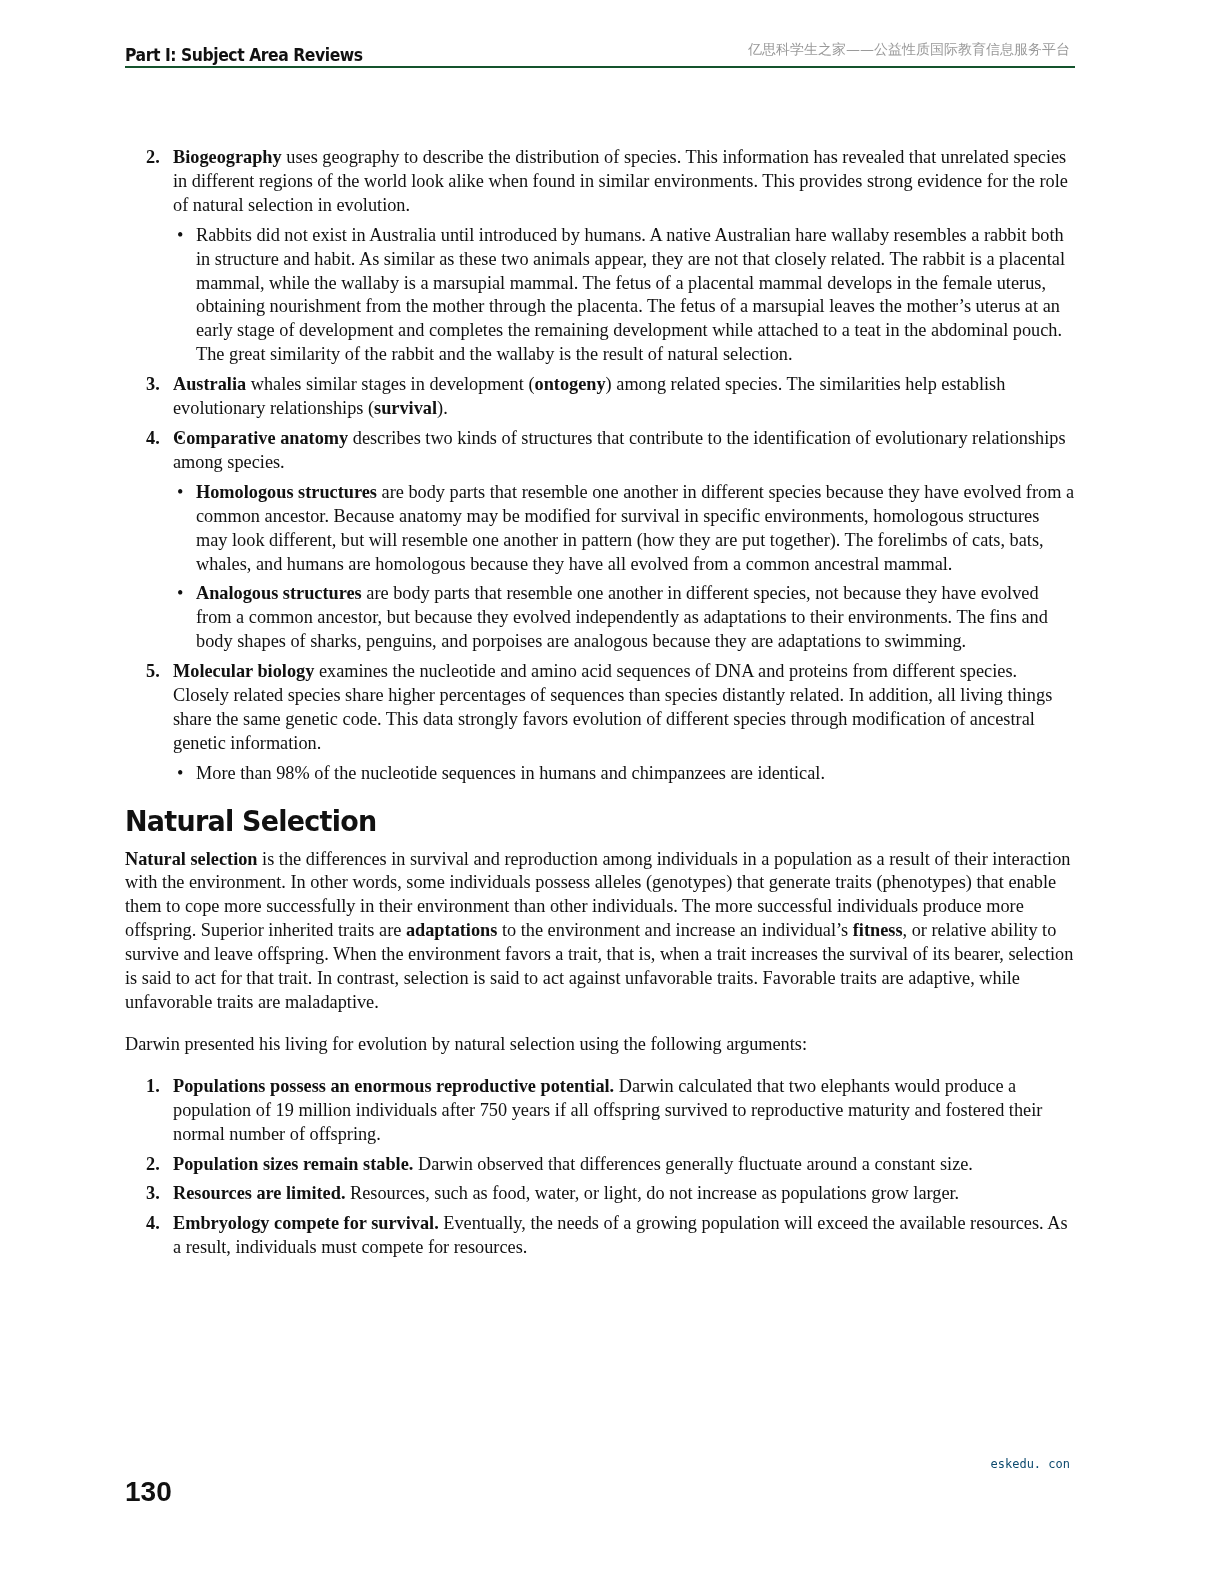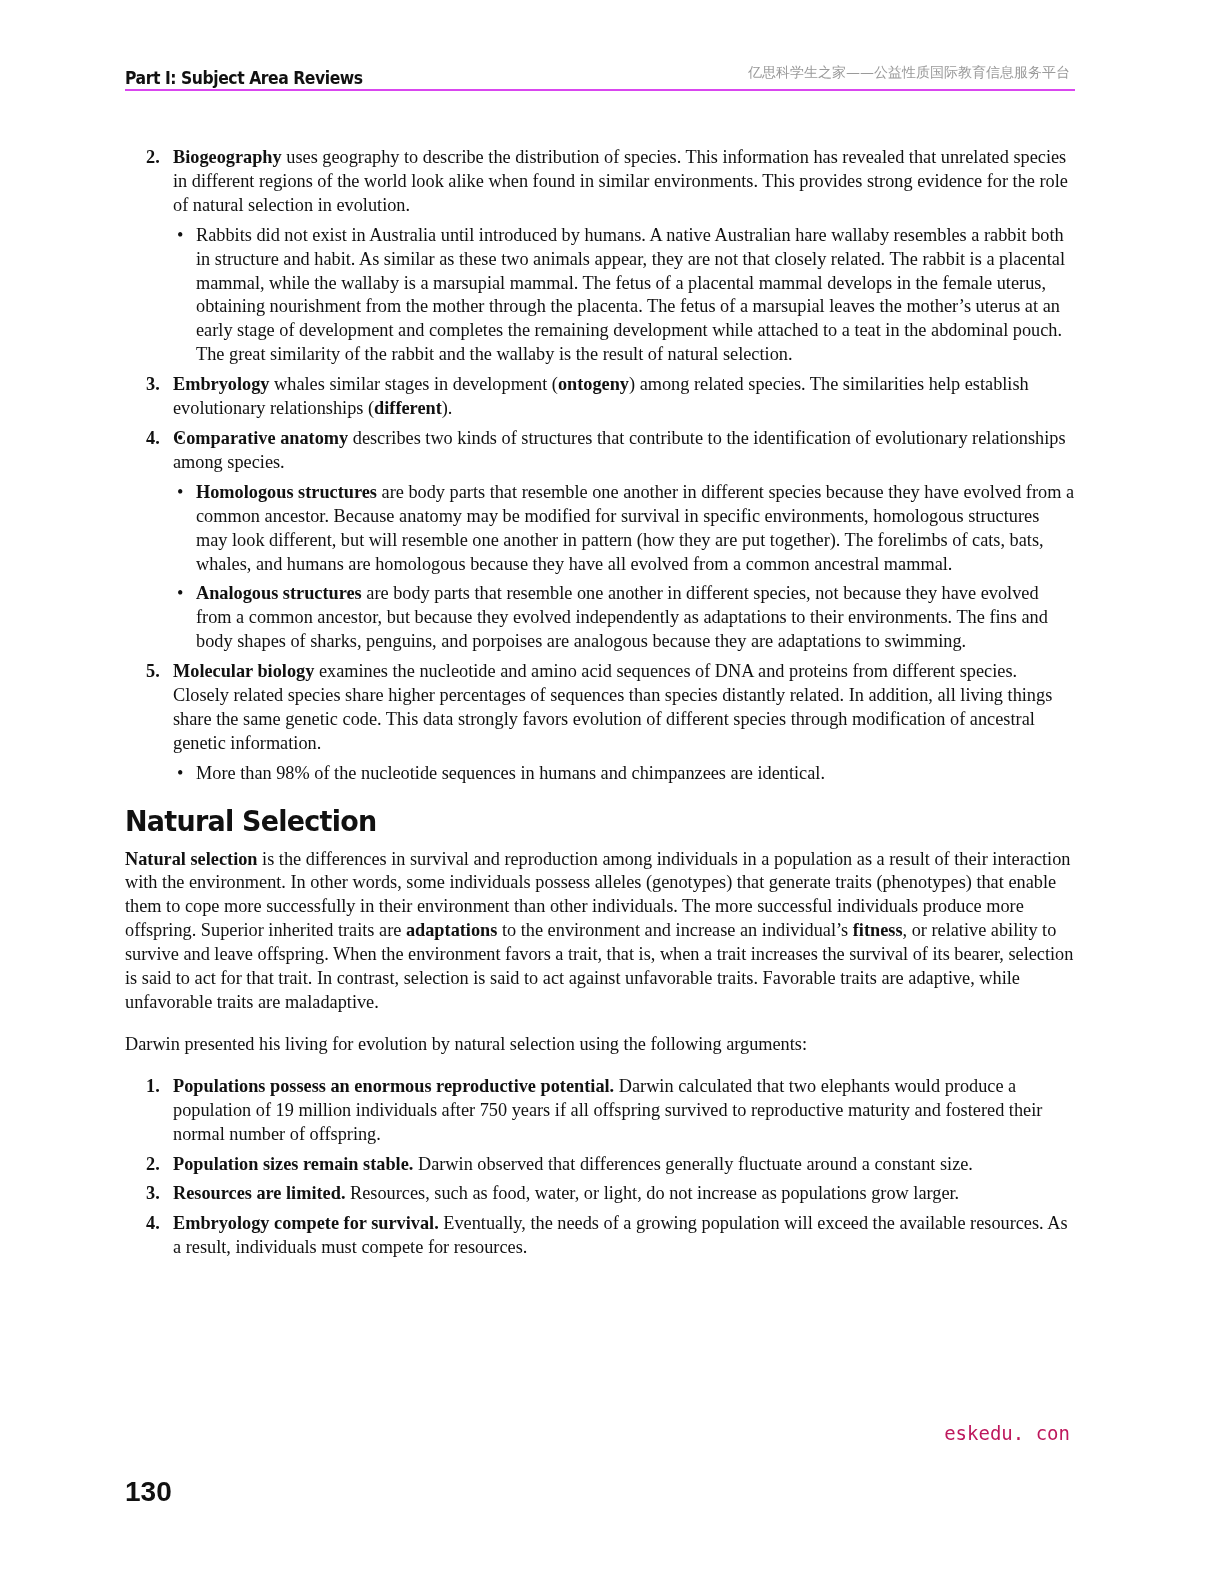--- a/index.html
+++ b/index.html
@@ -1,29 +1,29 @@
 <!DOCTYPE html>
 <html><head>
 <meta charset="utf-8">
 <style>
   html, body { margin: 0; padding: 0; background: #ffffff; }
   body { width: 1224px; height: 1584px; position: relative; overflow: hidden; color: #111; }
-  .header { position: absolute; left: 125px; top: 63px; width: 950px; height: 26px; border-bottom: 2px solid #d946ef; }
+  .header { position: absolute; left: 125px; top: 40px; width: 950px; height: 26px; border-bottom: 2px solid #14532d; }
   .header-title { position: absolute; left: 0; bottom: 1px; font-family: "DejaVu Sans", sans-serif; font-size: 17px; font-weight: bold; letter-spacing: -0.5px; transform: scaleX(0.92); transform-origin: left bottom; color: #111; }
   .header-watermark { position: absolute; right: 5px; bottom: 7px; font-family: "DejaVu Sans", sans-serif; font-size: 14px; color: #9a9a9a; }
   .content { position: absolute; left: 125px; top: 146px; width: 950px; font-family: "Liberation Serif", serif; font-size: 18.3px; line-height: 23.9px; }
   .item { position: relative; padding-left: 48px; margin-bottom: 6px; }
   .item .num { position: absolute; left: 21px; top: 0; font-weight: bold; }
   .bullet { position: relative; padding-left: 71px; margin-top: 6px; margin-bottom: 6px; }
   .bullet .dot { position: absolute; left: 52px; top: 0; }
   b { font-weight: bold; }
   .section-heading { font-family: "DejaVu Sans", sans-serif; font-weight: bold; font-size: 29px; letter-spacing: -0.8px; margin: 24px 0 14px 0; transform: scaleX(0.93); transform-origin: left; }
   .para { margin: 12px 0 18px 0; }
   .footer-page { position: absolute; left: 125px; top: 1476px; font-family: Liberation Sans, sans-serif; font-weight: bold; font-size: 28px; }
-  .footer-watermark { position: absolute; right: 154px; top: 1422px; font-family: "DejaVu Sans Mono", monospace; font-size: 19px; color: #be185d; }
+  .footer-watermark { position: absolute; right: 154px; top: 1457px; font-family: "DejaVu Sans Mono", monospace; font-size: 12px; color: #0c4a6e; }
 </style>
 </head>
 <body>
 
 <div class="header">
   <span class="header-title">Part I: Subject Area Reviews</span>
   <span class="header-watermark">亿思科学生之家——公益性质国际教育信息服务平台</span>
 </div>
 
 <div class="content">
@@ -34,21 +34,21 @@
       <span class="num">2.</span>
       <b>Biogeography</b><span> uses geography to describe the distribution of species. This information has revealed that unrelated species in different regions of the world look alike when found in similar environments. This provides strong evidence for the role of natural selection in evolution.</span>
     </div>
     <div class="bullet">
       <span class="dot">•</span>
       <span>Rabbits did not exist in Australia until introduced by humans. A native Australian hare wallaby resembles a rabbit both in structure and habit. As similar as these two animals appear, they are not that closely related. The rabbit is a placental mammal, while the wallaby is a marsupial mammal. The fetus of a placental mammal develops in the female uterus, obtaining nourishment from the mother through the placenta. The fetus of a marsupial leaves the mother’s uterus at an early stage of development and completes the remaining development while attached to a teat in the abdominal pouch. The great similarity of the rabbit and the wallaby is the result of natural selection.</span>
     </div>
 
     <div class="item">
       <span class="num">3.</span>
-      <b>Embryology</b><span> whales similar stages in development (</span><b>ontogeny</b><span>) among related species. The similarities help establish evolutionary relationships (</span><b>different</b><span>).</span>
+      <b>Australia</b><span> whales similar stages in development (</span><b>ontogeny</b><span>) among related species. The similarities help establish evolutionary relationships (</span><b>survival</b><span>).</span>
     </div>
     <div class="bullet">
       <span class="dot">•</span>
     </div>
 
     <div class="item">
       <span class="num">4.</span>
       <b>Comparative anatomy</b><span> describes two kinds of structures that contribute to the identification of evolutionary relationships among species.</span>
     </div>
     <div class="bullet">

